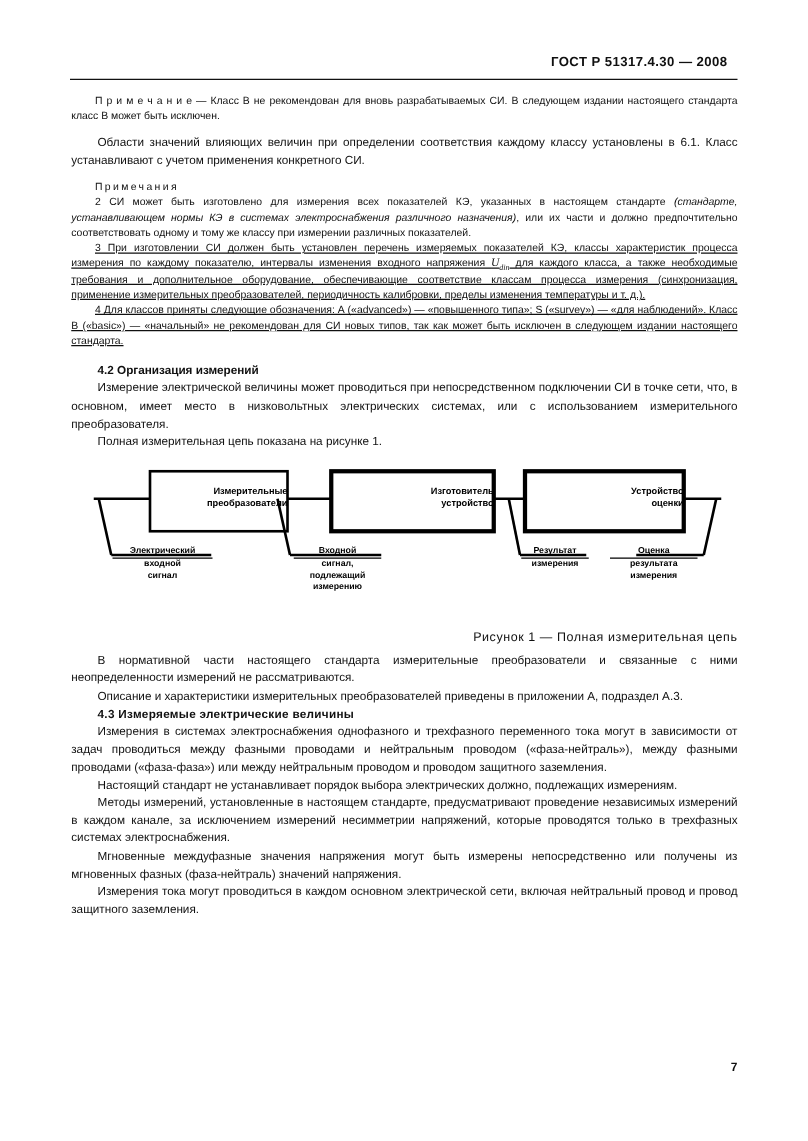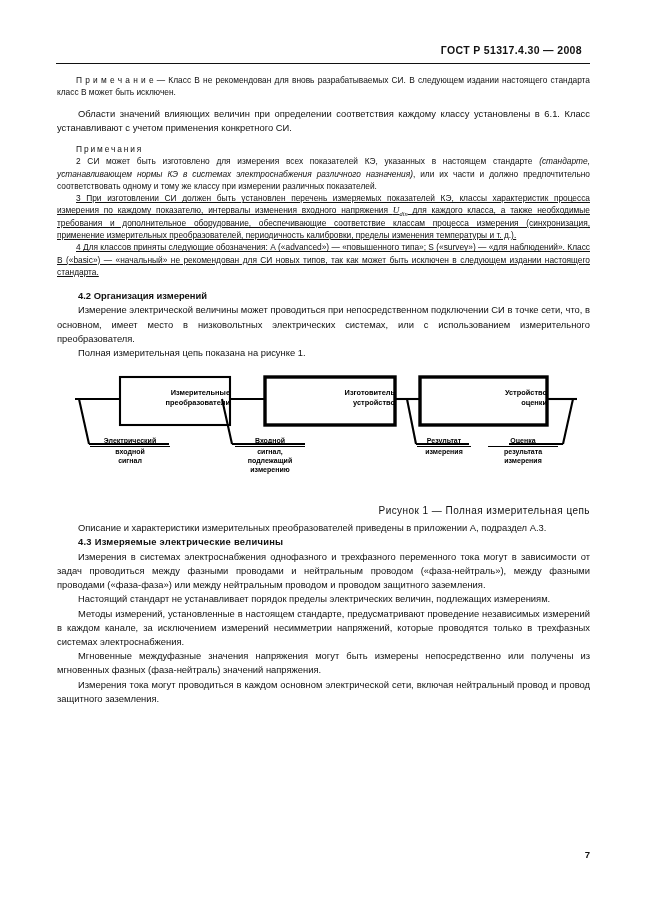--- a/index.html
+++ b/index.html
@@ -256,25 +256,26 @@
         <span class="u">Оценка</span>
         <span>результата</span><br>
         <span>измерения</span>
       </div>
 
       <figcaption class="fig-caption">Рисунок  1 —   Полная   измерительная   цепь</figcaption>
     </figure>
 
     <div class="sp-sm"></div>
 
+    <p class="body"> В нормативной части  настоящего стандарта  измерительные преобразователи и связанные с ними неопределенности  измерений не  рассматриваются.</p>
     <p class="body"> Описание и характеристики измерительных преобразователей  приведены  в  приложении А, подраздел   А.3.</p>
 
     <h3 class="clause wide">4.3  Измеряемые  электрические  величины</h3>
     <p class="body">Измерения в системах электроснабжения однофазного и трехфазного переменного тока могут в зависимости от задач  проводиться между  фазными  проводами и нейтральным проводом  («фаза-нейтраль»), между фазными  проводами  («фаза-фаза») или между нейтральным проводом и проводом защитного заземления.</p>
-    <p class="body">Настоящий стандарт не устанавливает порядок пределы электрических величин, подлежащих измерениям.</p>
+    <p class="body">Настоящий стандарт не устанавливает порядок выбора электрических должно, подлежащих измерениям.</p>
     <p class="body">Методы измерений, установленные в настоящем стандарте, предусматривают проведение независимых измерений в   каждом  канале,  за исключением измерений несимметрии напряжений, которые проводятся только в трехфазных системах электроснабжения.</p>
     <p class="body">Мгновенные междуфазные значения напряжения могут быть измерены непосредственно или получены из мгновенных фазных (фаза-нейтраль) значений напряжения.</p>
     <p class="body">Измерения тока  могут проводиться в каждом основном электрической сети,  включая нейтральный провод  и  провод защитного заземления.</p>
 
   </div>
 
   <div class="folio">7</div>
 
 </div>
 

